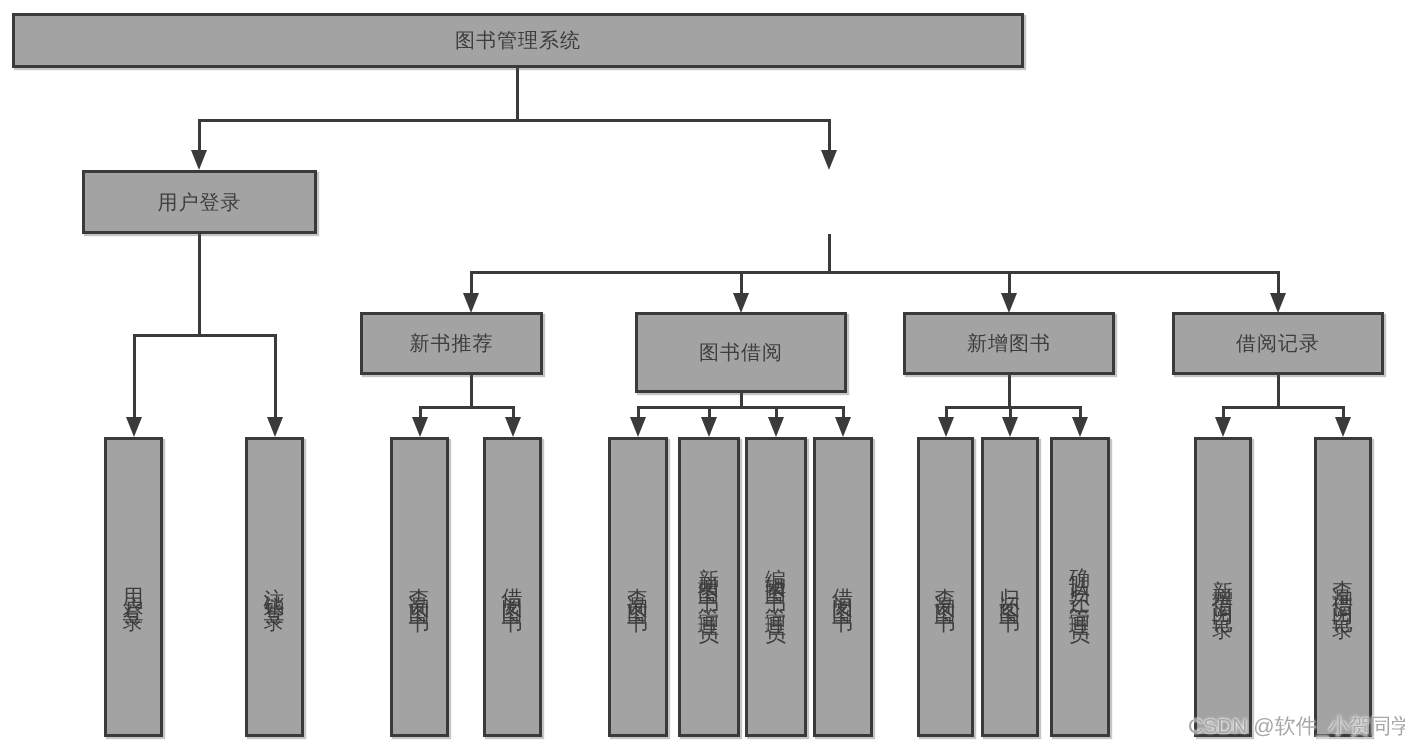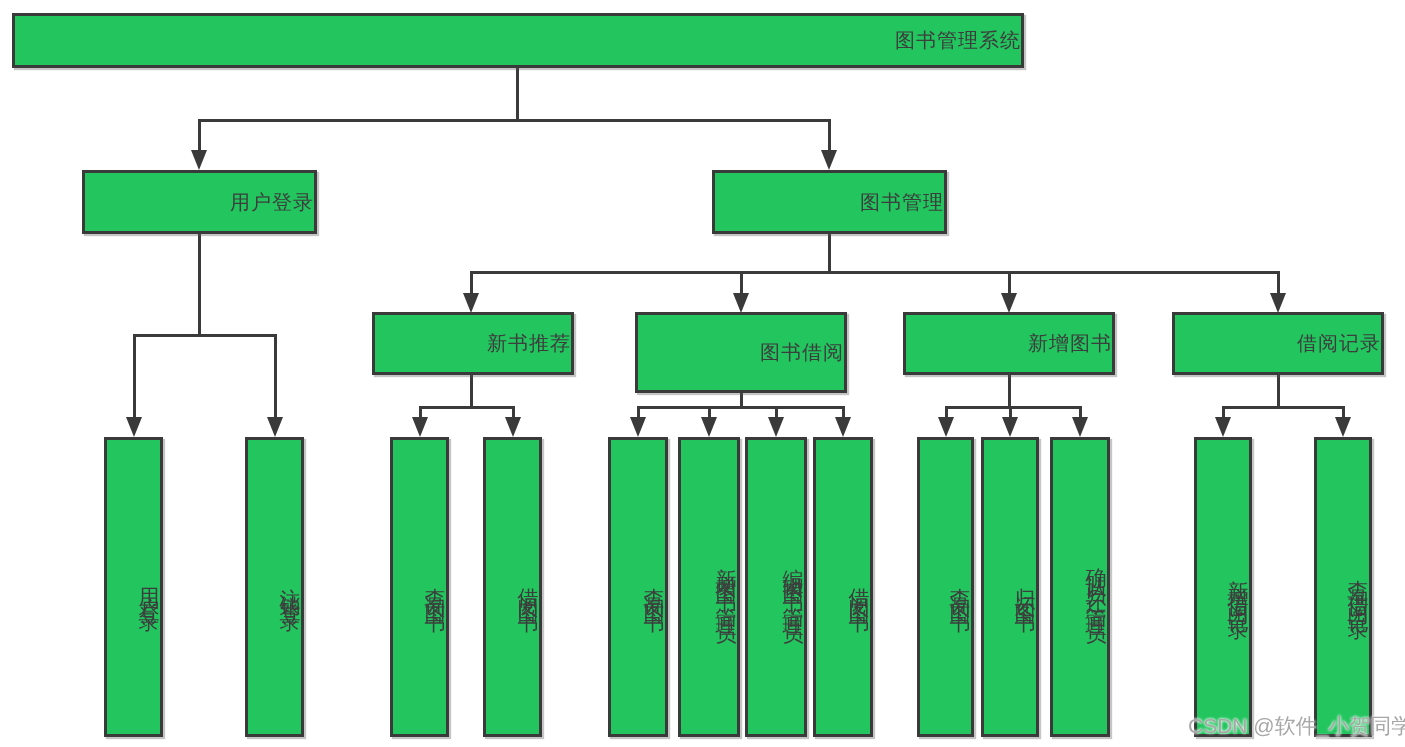--- a/index.html
+++ b/index.html
@@ -5,26 +5,26 @@
   html,body { margin:0; padding:0; background:#ffffff; }
   .stage {
     position:relative;
     width:1405px; height:747px;
     background:#ffffff;
     overflow:hidden;
     font-family:"Liberation Sans", sans-serif;
   }
   .box {
     position:absolute;
-    background:#22c55e;
+    background:#a3a3a3;
     border:3px solid #3a3a3a;
     box-sizing:border-box;
     display:flex;
     align-items:center;
-    justify-content:flex-end;
+    justify-content:center;
     box-shadow:2px 2px 1px rgba(90,90,90,0.35);
   }
   .hnode span {
     font-size:20px;
     color:#3d3d3d;
     letter-spacing:1px;
     white-space:nowrap;
   }
   .vnode span {
     writing-mode:vertical-rl;
@@ -116,25 +116,22 @@
   <div class="vline" style="left:1342px;top:406px;height:13px"></div>
   <div class="tri" style="left:1335px;top:417px"></div>
 
   <div class="box hnode" style="left:12px;top:13px;width:1012px;height:55px">
     <span>图书管理系统</span>
   </div>
 
   <div class="box hnode" style="left:82px;top:170px;width:235px;height:64px">
     <span>用户登录</span>
   </div>
-  <div class="box hnode" style="left:712px;top:170px;width:235px;height:64px">
-    <span>图书管理</span>
-  </div>
 
-  <div class="box hnode" style="left:372px;top:312px;width:202px;height:63px">
+  <div class="box hnode" style="left:360px;top:312px;width:183px;height:63px">
     <span>新书推荐</span>
   </div>
   <div class="box hnode" style="left:635px;top:312px;width:212px;height:81px">
     <span>图书借阅</span>
   </div>
   <div class="box hnode" style="left:903px;top:312px;width:212px;height:63px">
     <span>新增图书</span>
   </div>
   <div class="box hnode" style="left:1172px;top:312px;width:212px;height:63px">
     <span>借阅记录</span>

